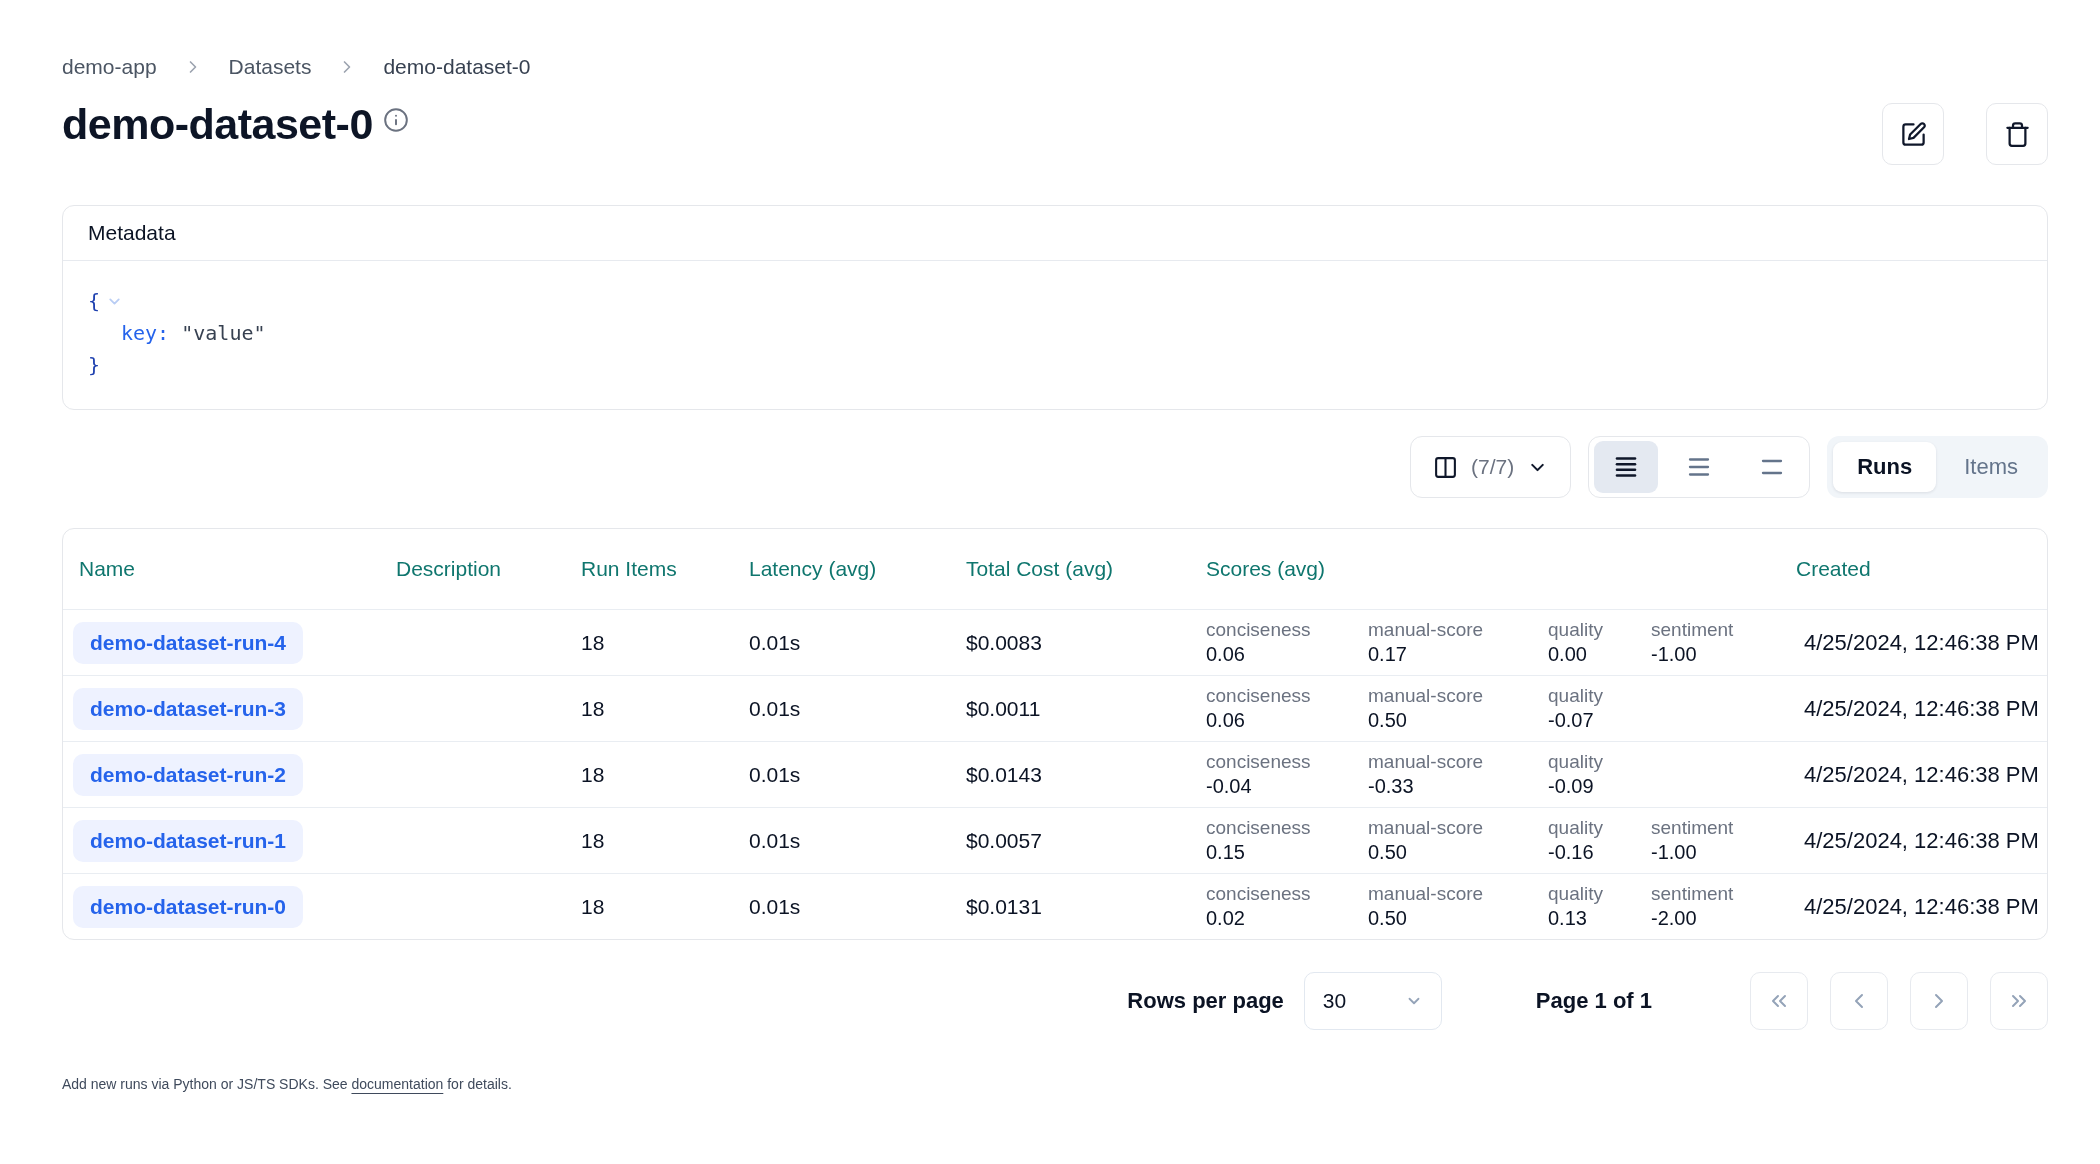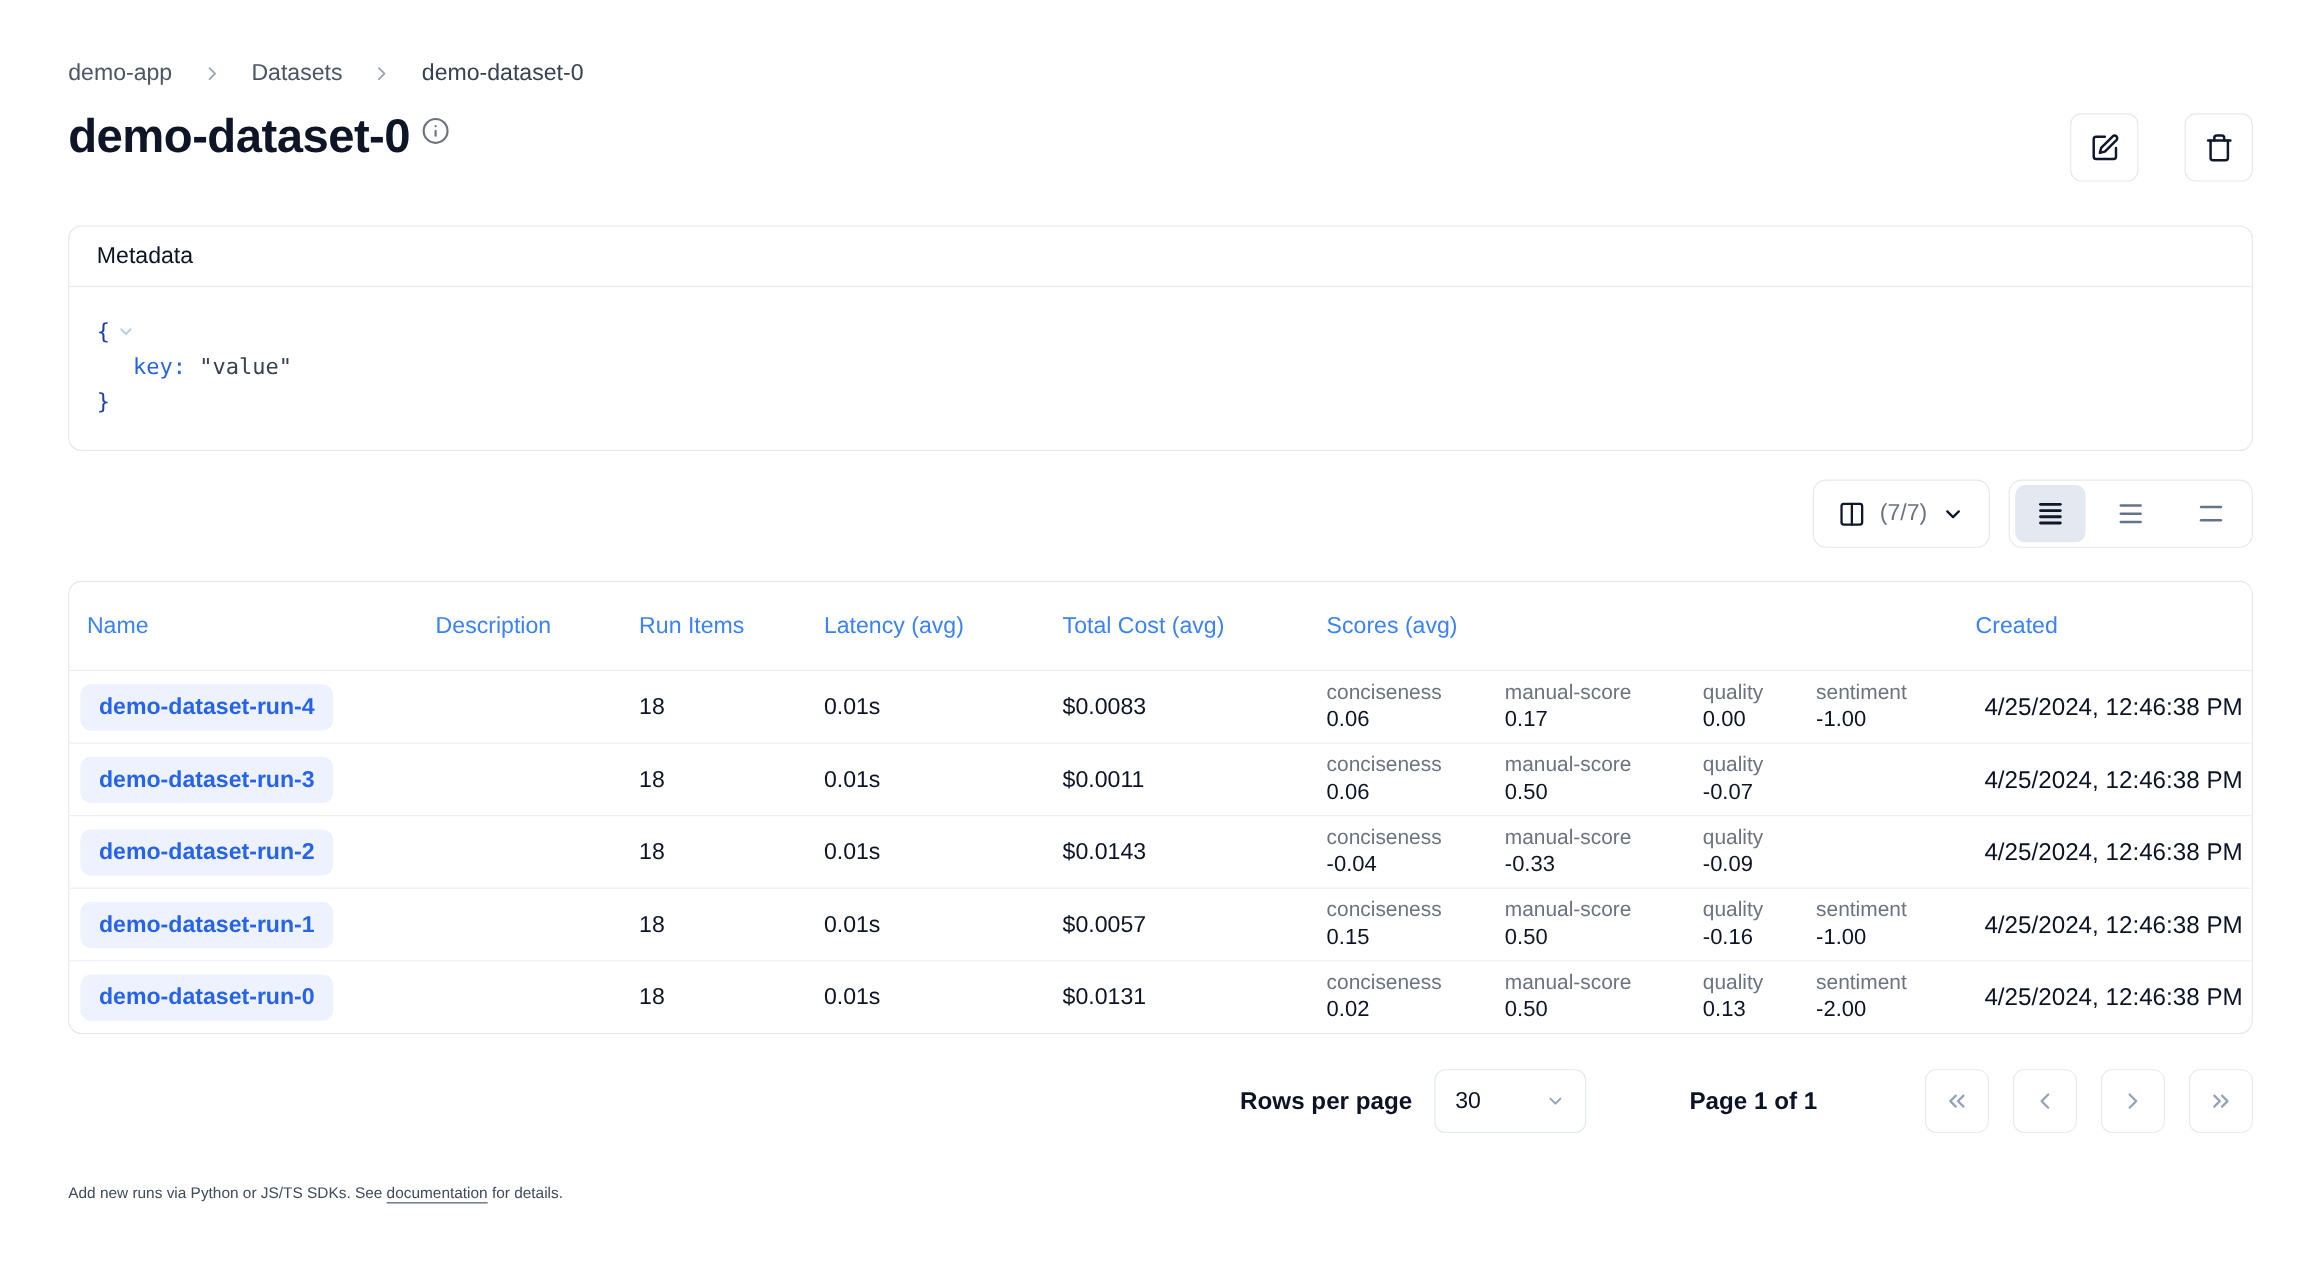--- a/index.html
+++ b/index.html
@@ -55,21 +55,21 @@
   .tabs { height:62px; display:flex; align-items:center; padding:0 6px; gap:4px;
     background:#f1f5f9; border-radius:12px; }
   .tab { height:50px; display:flex; align-items:center; padding:0 24px; border:none; background:transparent;
     border-radius:9px; font-size:22px; font-weight:500; color:#64748b; cursor:pointer; font-family:inherit; }
   .tab.active { background:#ffffff; color:#0b1324; font-weight:700; box-shadow:0 1px 3px rgba(15,23,42,0.10); }
 
   
   .table-card { margin-top:30px; overflow:hidden; }
   .grid-row { display:grid; grid-template-columns:317px 185px 168px 217px 240px 590px minmax(0,1fr); align-items:center; }
   .thead { height:80px; }
-  .th { font-size:21px; font-weight:500; color:#3b82f6; padding-left:16px; }
+  .th { font-size:21px; font-weight:500; color:#0f766e; padding-left:16px; }
   .trow { height:66px; border-top:1px solid #e9edf2; }
   .td { font-size:21px; color:#0b1324; padding-left:16px; }
   .td.name-cell { padding-left:10px; }
   .name-pill { display:inline-block; padding:9px 17px; border-radius:10px; background:#eef2ff;
     color:#2563eb; font-weight:700; font-size:21px; cursor:pointer; }
   .scores-cell { display:flex; align-items:center; padding-left:16px; }
   .score { display:flex; flex-direction:column; justify-content:center; }
   .score.c1 { width:162px; } .score.c2 { width:180px; } .score.c3 { width:103px; } .score.c4 { flex:1; }
   .score-label { font-size:19px; color:#6b7280; line-height:24px; }
   .score-value { font-size:20px; color:#0b1324; line-height:25px; }
@@ -174,20 +174,24 @@
           </svg>
       </button>
       <button class="rh-btn">
         <svg viewBox="0 0 26 26" stroke-width="2.3">
             <path d="M4 7h18"></path>
             <path d="M4 19h18"></path>
           </svg>
       </button>
     </div>
 
+    <div class="tabs">
+      <button class="tab active">Runs</button>
+      <button class="tab">Items</button>
+    </div>
   </div>
 
   <section class="card table-card">
     <div class="grid-row thead">
       <div class="th">Name</div>
       <div class="th">Description</div>
       <div class="th">Run Items</div>
       <div class="th">Latency (avg)</div>
       <div class="th">Total Cost (avg)</div>
       <div class="th">Scores (avg)</div>

